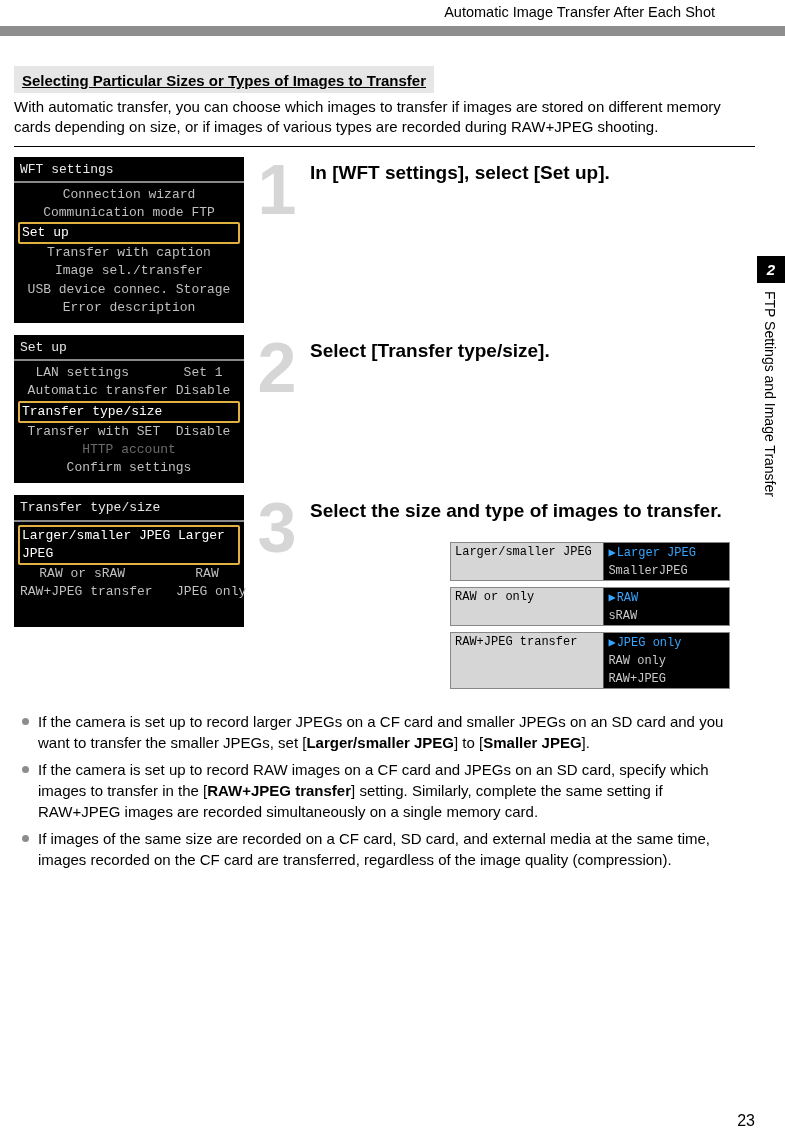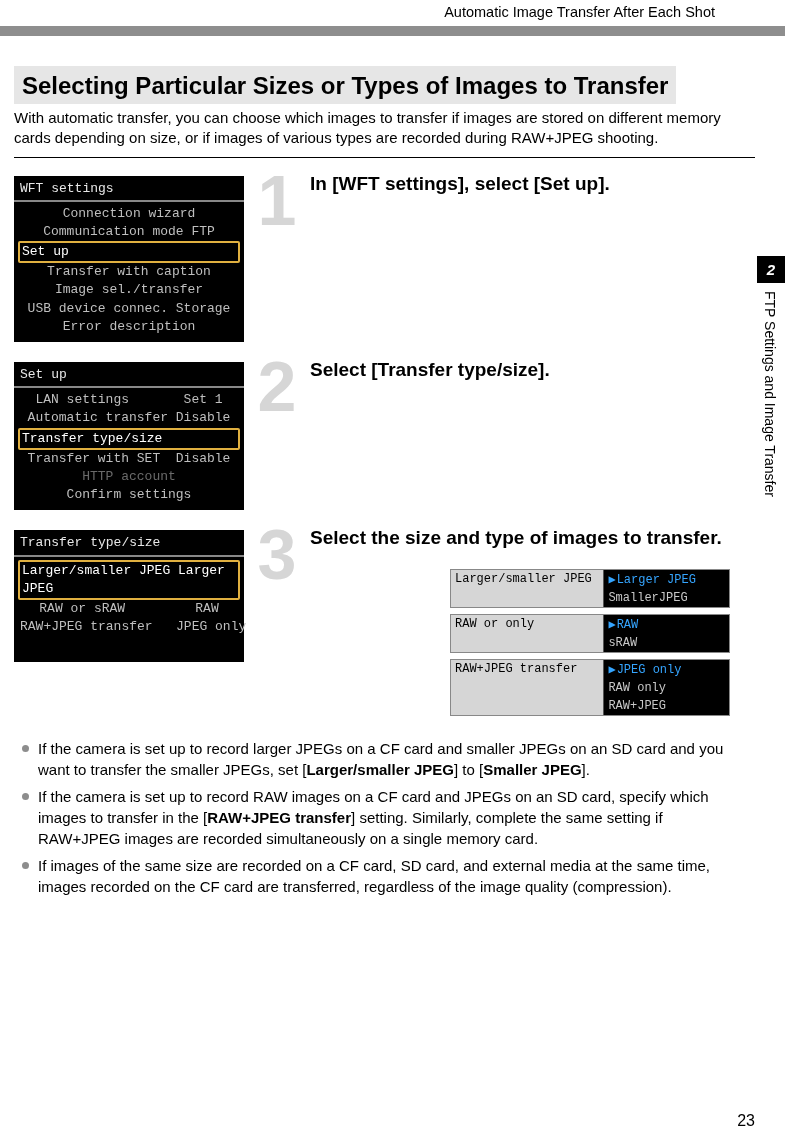--- a/index.html
+++ b/index.html
@@ -30,22 +30,23 @@
   .content {
     padding: 0 30px 0 14px;
   }
   .section-title-wrap {
     background: #e6e6e6;
     display: inline-block;
     padding: 6px 8px 4px 8px;
     margin-bottom: 4px;
   }
   .section-title {
-    font-size: 24px;
-    font-weight: bold;
+    font-size: 15px;
+    font-weight: bold;
+    text-decoration: underline;
   }
   .intro {
     font-size: 15px;
     line-height: 1.35;
     margin-bottom: 8px;
   }
   hr.rule {
     border: none;
     border-top: 1px solid #000;
     margin: 0 0 10px 0;
@@ -57,21 +58,20 @@
   }
   .lcd {
     background: #000;
     color: #bfbfbf;
     font-family: "Courier New", monospace;
     font-size: 13px;
     width: 230px;
     padding: 4px 0 6px 0;
     line-height: 1.4;
     flex-shrink: 0;
-    margin-top: 8px;
   }
   .lcd-row { padding: 0 6px; white-space: pre; text-align: center; }
   .lcd-title {
     color: #e8e8e8;
     border-bottom: 2px solid #888;
     padding: 0 6px 2px 6px;
     margin-bottom: 3px;
   }
   .lcd-hl {
     margin: 0 4px;

